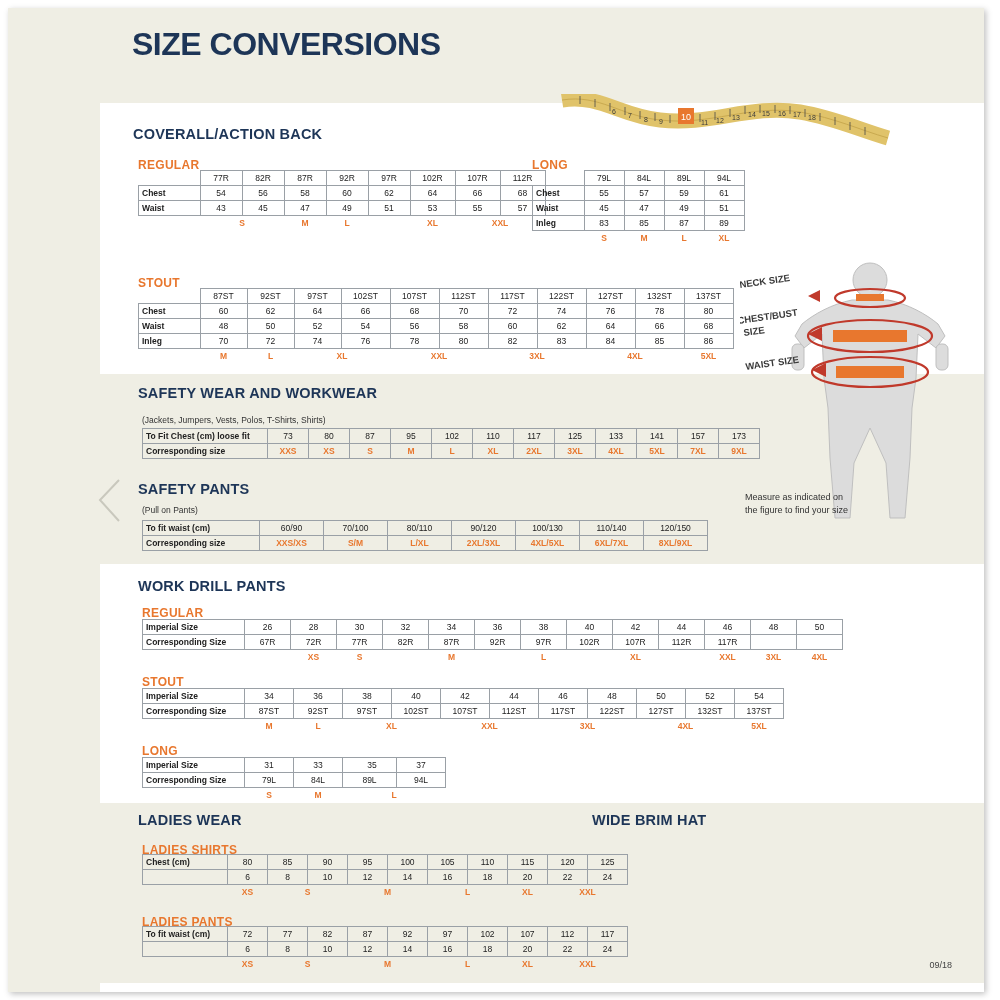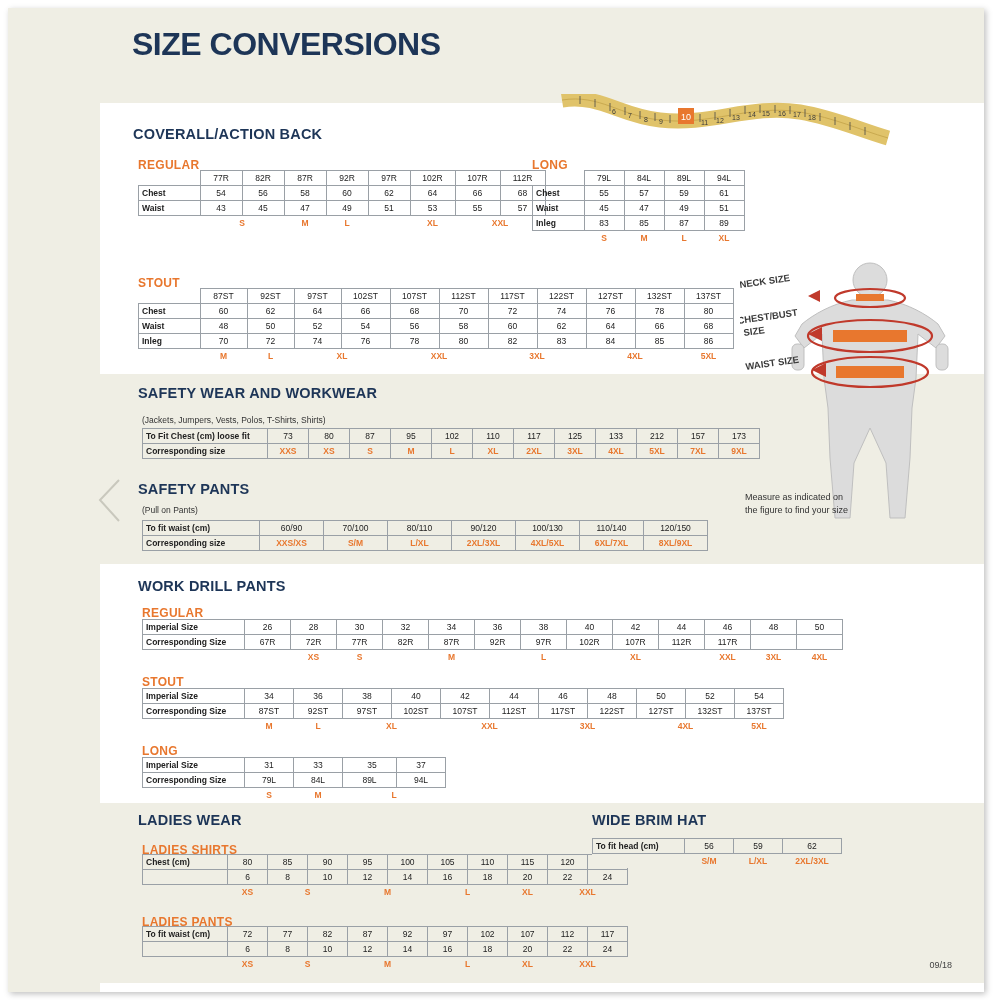--- a/index.html
+++ b/index.html
@@ -314,21 +314,21 @@
         <td class="lab" style="width:118px;">To Fit Chest (cm) loose fit</td>
         <td style="width:34px;">73</td>
         <td style="width:34px;">80</td>
         <td style="width:34px;">87</td>
         <td style="width:34px;">95</td>
         <td style="width:34px;">102</td>
         <td style="width:34px;">110</td>
         <td style="width:34px;">117</td>
         <td style="width:34px;">125</td>
         <td style="width:34px;">133</td>
-        <td style="width:34px;">212</td>
+        <td style="width:34px;">141</td>
         <td style="width:34px;">157</td>
         <td style="width:34px;margin-left:32px;">173</td>
       </tr>
       <tr>
         <td class="lab">Corresponding size</td>
         <td class="orange">XXS</td>
         <td class="orange">XS</td>
         <td class="orange">S</td>
         <td class="orange">M</td>
         <td class="orange">L</td>
@@ -580,36 +580,20 @@
         <td>XS</td>
         <td colspan="2">S</td>
         <td colspan="2">M</td>
         <td colspan="2">L</td>
         <td>XL</td>
         <td colspan="2">XXL</td>
       </tr>
     </tbody>
       </table>
 
-    <table class="grid" style="left:492px;top:830px;background:#efeee4;">
-      <tbody>
-          <tr>
-        <td class="lab" style="width:85px;">To fit head (cm)</td>
-        <td style="width:42px;">56</td>
-        <td style="width:42px;">59</td>
-        <td style="width:52px;">62</td>
-      </tr>
-      <tr class="sizerow">
-        <td></td>
-        <td>S/M</td>
-        <td>L/XL</td>
-        <td>2XL/3XL</td>
-      </tr>
-    </tbody>
-      </table>
 
     <svg class="figure" viewBox="0 0 240 290">
 
       <g fill="#dcdcdc" stroke="#bfbfbf" stroke-width="1">
         <circle cx="130" cy="22" r="17"></circle>
         <path d="M112 42 L148 42 C168 46, 186 56, 198 66 L205 78 L196 90 L178 76 L176 120
                  L172 150 L170 200 L165 260 L150 260 L146 205 L130 170 L114 205 L110 260 L95 260
                  L90 200 L88 150 L84 120 L82 76 L64 90 L55 78 L62 66 C74 56, 92 46, 112 42 Z"></path>
         <rect x="196" y="86" width="12" height="26" rx="5"></rect>
         <rect x="52" y="86" width="12" height="26" rx="5"></rect>

